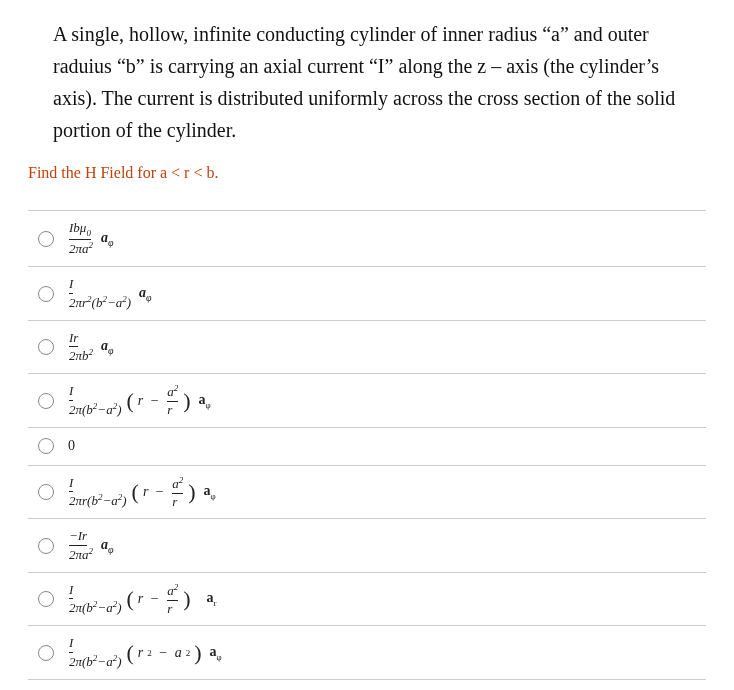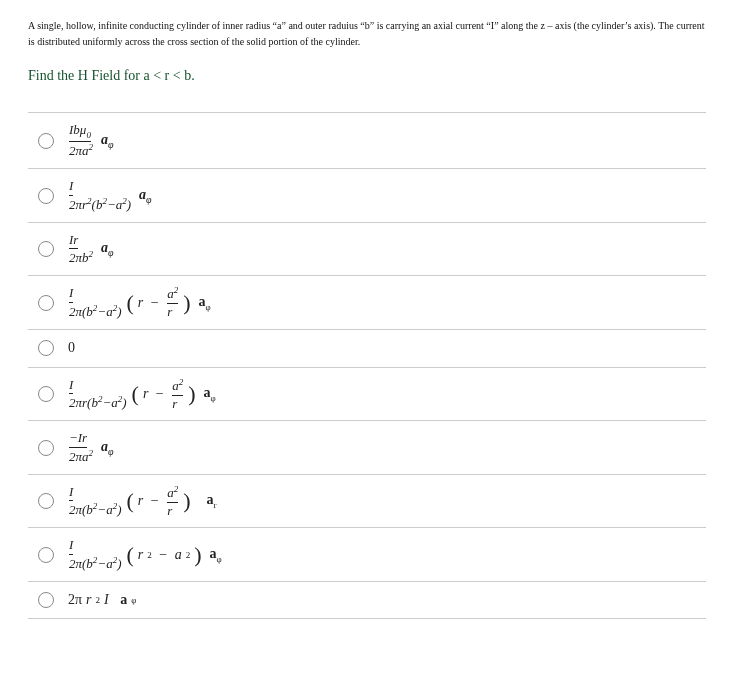--- a/index.html
+++ b/index.html
@@ -6,29 +6,30 @@
     body {
       font-family: Georgia, 'Times New Roman', serif;
       font-size: 15px;
       color: #222;
       background: #fff;
       width: 734px;
       min-height: 690px;
       padding: 18px 28px 18px 28px;
     }
     .problem-text {
-      font-size: 10px;
+      font-size: 20px;
       line-height: 1.6;
       margin-bottom: 18px;
       color: #111;
+      margin-left: 25px;
     }
     .find-text {
-      font-size: 14px;
+      font-size: 16px;
       margin-bottom: 28px;
-      color: #14532d;
+      color: #c2410c;
     }
     .options-list {
       list-style: none;
       width: 100%;
     }
     .option-item {
       display: flex;
       align-items: center;
       border-top: 1px solid #ccc;
       padding: 9px 0 9px 8px;

